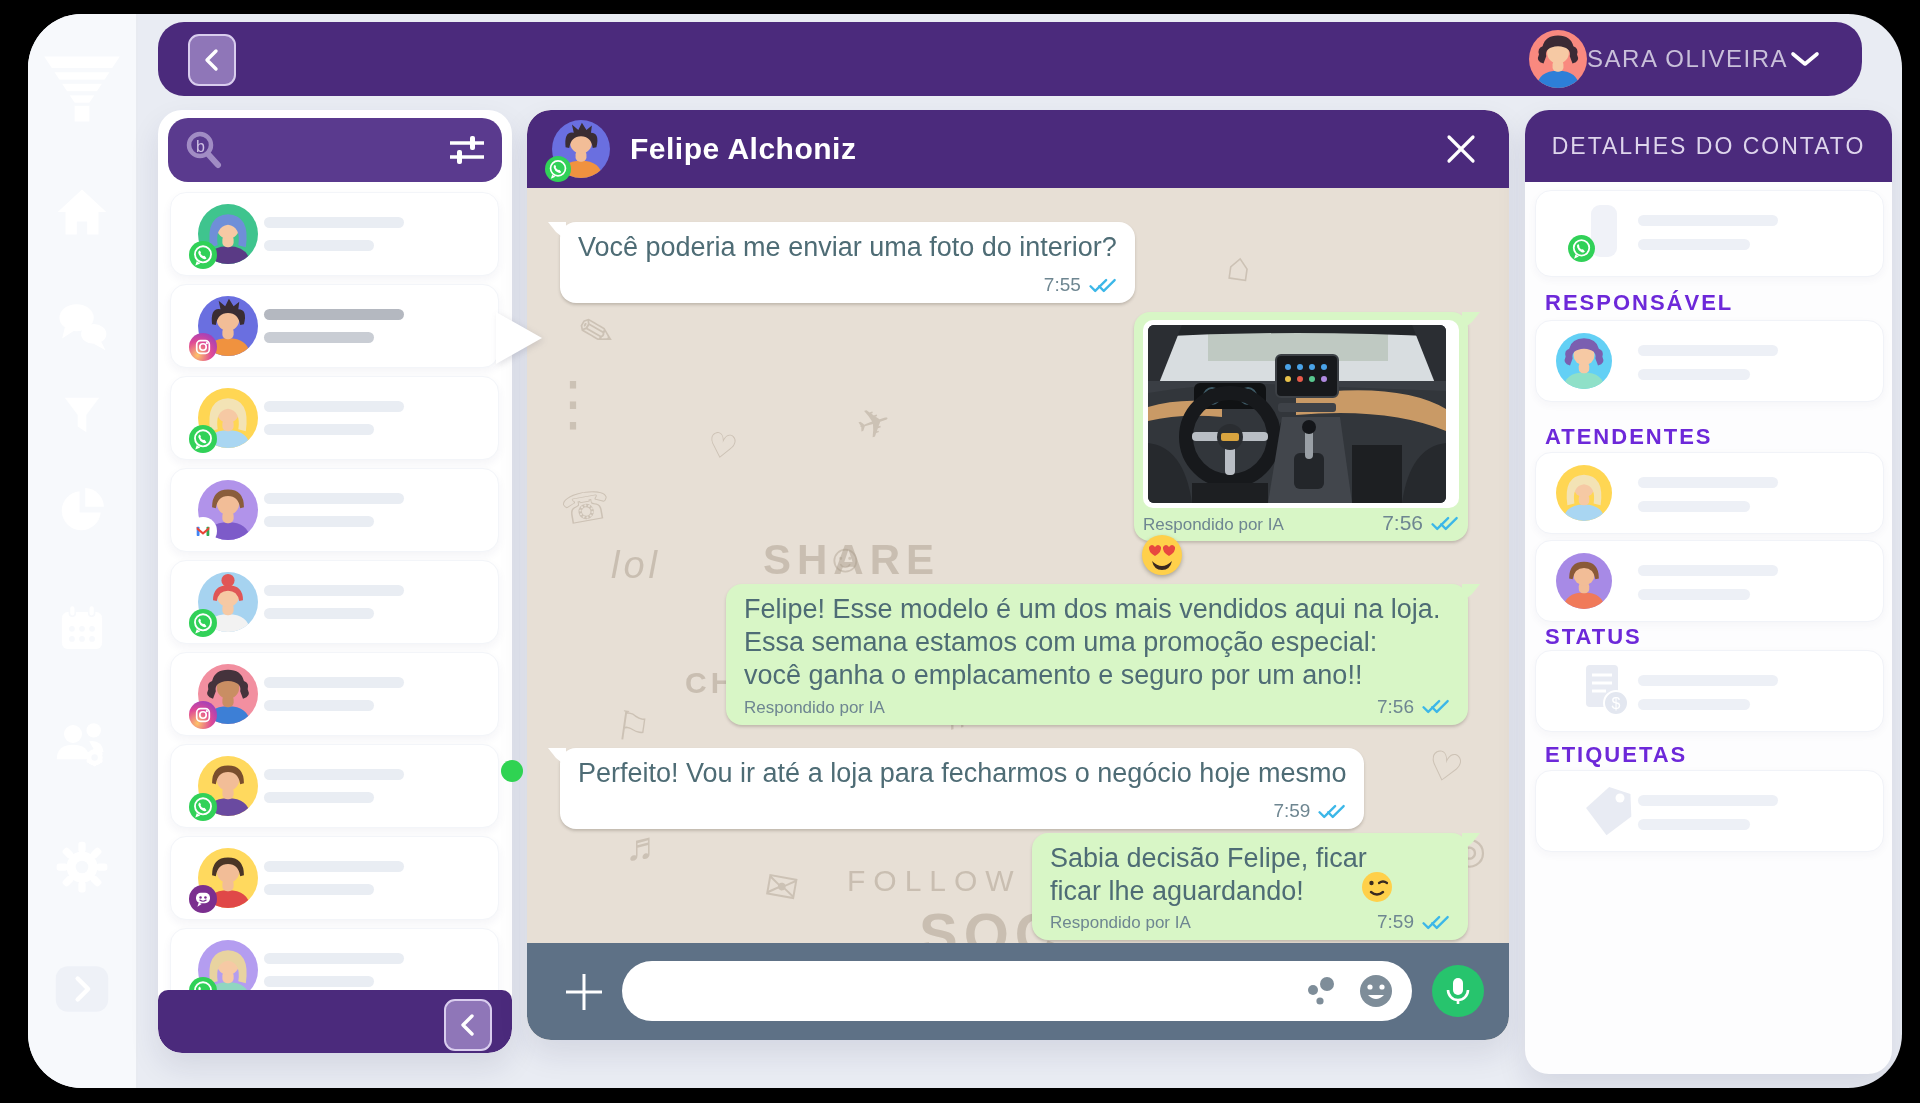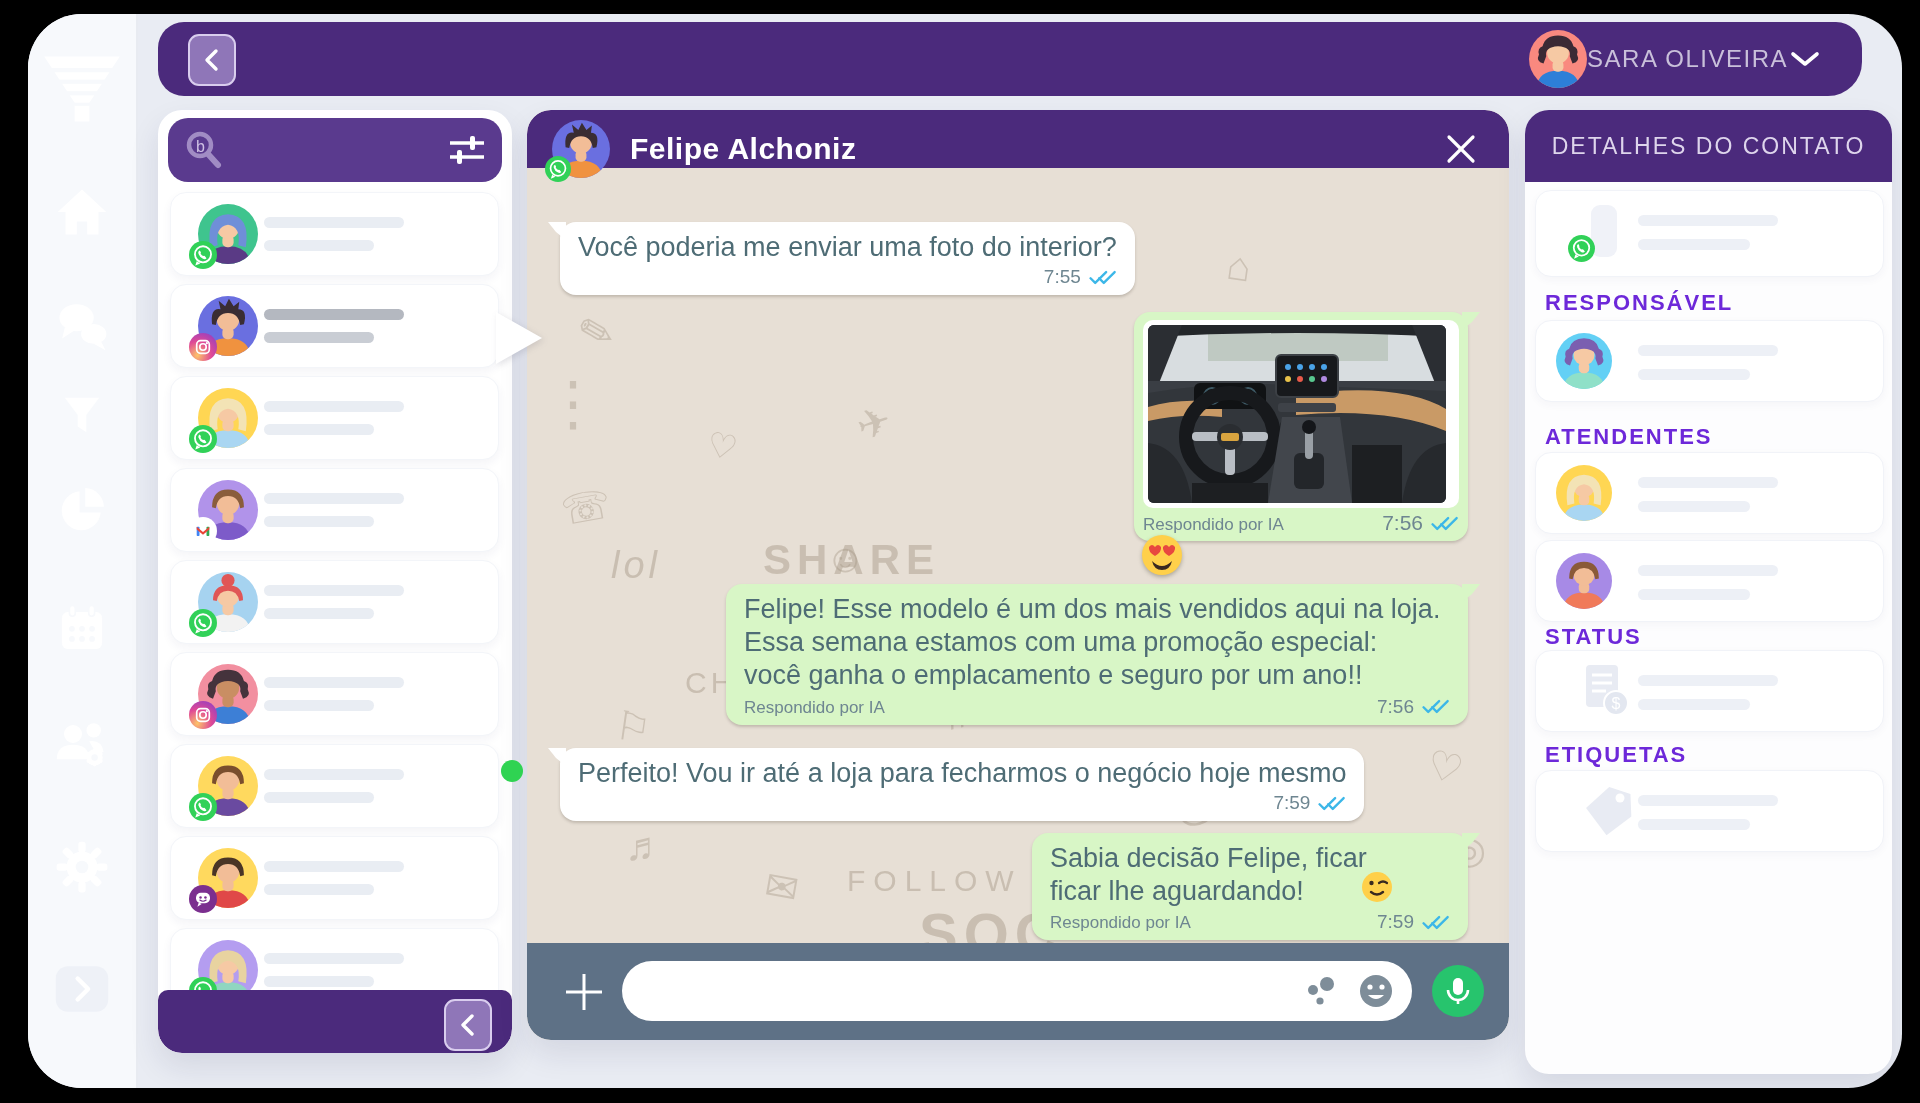--- a/index.html
+++ b/index.html
@@ -37,38 +37,38 @@
   .chat-item.sel .l2{background:#c9cdd4;}
   .chat-item .t{position:absolute;right:18px;bottom:16px;font-size:19px;color:rgba(255,255,255,.95);}
   .sel-arrow{position:absolute;left:468px;top:298px;width:0;height:0;border-top:26px solid transparent;
     border-bottom:26px solid transparent;border-left:46px solid #fff;z-index:7;
     filter:drop-shadow(2px 2px 3px rgba(60,60,90,.15));}
   .green-dot{position:absolute;left:473px;top:746px;width:22px;height:22px;border-radius:50%;background:#2fd352;z-index:7;}
   .list-bottom{position:absolute;left:0;bottom:0;width:354px;height:63px;background:#4b2a7c;border-radius:10px 10px 24px 24px;}
   .list-bottom .sq-btn{right:20px;top:9px;left:auto;}
   
   .chatpanel{left:499px;top:96px;width:982px;height:930px;overflow:hidden;background:#e7dfd5;}
-  .chat-head{position:absolute;left:0;top:0;width:100%;height:58px;background:#4b2a7c;border-radius:24px 24px 0 0;z-index:3;}
+  .chat-head{position:absolute;left:0;top:0;width:100%;height:78px;background:#4b2a7c;border-radius:24px 24px 0 0;z-index:3;}
   .chat-head .av{position:absolute;left:25px;top:10px;}
   .chat-head .badge{position:absolute;left:18px;top:46px;}
   .chat-name{position:absolute;left:103px;top:0;height:78px;display:flex;align-items:center;
     color:#fff;font-size:30px;font-weight:bold;letter-spacing:.5px;}
   .close-x{position:absolute;right:30px;top:21px;cursor:pointer;}
   .wallpaper{position:absolute;left:0;top:78px;width:982px;height:755px;overflow:visible;}
   .doodle{position:absolute;color:rgba(164,150,132,.40);user-select:none;}
   .dword{position:absolute;color:rgba(164,150,132,.45);letter-spacing:4px;user-select:none;white-space:nowrap;margin-top:48px;}
   .bubble{position:absolute;border-radius:16px;padding:9px 18px 7px 18px;box-shadow:0 2px 3px rgba(80,70,60,.25);z-index:2;}
   .bubble.in{background:#fff;}
   .bubble.out{background:#d8f6c6;}
   .bubble.in:before{content:"";position:absolute;left:-12px;top:0;border:8px solid transparent;
     border-top:10px solid #fff;border-right:10px solid #fff;}
   .bubble.out:after{content:"";position:absolute;right:-12px;top:0;border:8px solid transparent;
     border-top:10px solid #d8f6c6;border-left:10px solid #d8f6c6;}
   .msg-text{font-size:27px;color:#4e6c75;white-space:pre-line;line-height:1.23;}
-  .meta{display:flex;align-items:center;justify-content:flex-end;gap:8px;margin-top:2px;}
+  .meta{display:flex;align-items:center;justify-content:flex-end;gap:8px;margin-top:10px;}
   .meta .time{font-size:19px;color:#6e8691;}
   .footrow{display:flex;align-items:flex-end;justify-content:space-between;margin-top:3px;}
   .foot-label{font-size:17px;color:#6e8691;}
   .photo{background:#fff;padding:5px;border-radius:10px;}
   .reaction{position:absolute;left:6px;bottom:-40px;filter:drop-shadow(0 2px 2px rgba(60,60,40,.35));}
   .composer{position:absolute;left:0;bottom:0;width:982px;height:97px;background:#5e7186;border-radius:0 0 24px 24px;z-index:4;}
   .plus-ic{position:absolute;left:36px;top:28px;cursor:pointer;}
   .pill{position:absolute;left:95px;top:18px;width:790px;height:60px;background:#fff;border-radius:30px;}
   .pill input{position:absolute;left:24px;top:8px;width:640px;height:44px;border:none;outline:none;font-size:22px;background:transparent;}
   .pill .dots{position:absolute;right:74px;top:13px;cursor:pointer;}
@@ -576,21 +576,21 @@
           <span class="doodle" style="left: 208px; top: 556px; font-size: 36px; transform: rotate(0deg);">◎</span>
           <span class="doodle" style="left: 418px; top: 500px; font-size: 44px; transform: rotate(-12deg);">#</span>
           <span class="doodle" style="left: 98px; top: 636px; font-size: 40px; transform: rotate(0deg);">♬</span>
           <span class="doodle" style="left: 238px; top: 676px; font-size: 40px; transform: rotate(10deg);">✉</span>
           <span class="doodle" style="left: 548px; top: 646px; font-size: 36px; transform: rotate(0deg);">★</span>
           <span class="doodle" style="left: 648px; top: 596px; font-size: 40px; transform: rotate(-8deg);">@</span>
           <span class="doodle" style="left: 900px; top: 556px; font-size: 40px; transform: rotate(14deg);">♡</span>
           <span class="doodle" style="left: 926px; top: 640px; font-size: 38px; transform: rotate(0deg);">◎</span>
           <span class="dword" style="left: 236px; top: 300px; font-size: 42px; font-weight: bold; letter-spacing: 6px;">SHARE</span>
           <span class="dword" style="left: 84px; top: 308px; font-size: 38px; font-style: italic;">lol</span>
-          <span class="dword" style="left: 158px; top: 430px; font-size: 30px; font-weight: normal;">CH</span>
+          <span class="dword" style="left: 158px; top: 430px; font-size: 30px; font-weight: bold;">CH</span>
           <span class="dword" style="left: 320px; top: 628px; font-size: 30px; letter-spacing: 8px;">FOLLOW</span>
           <span class="dword" style="left: 392px; top: 664px; font-size: 58px; font-weight: bold; letter-spacing: 6px;">SOC</span>
           <span class="dword" style="left: 374px; top: 730px; font-size: 58px; font-weight: bold; letter-spacing: 6px;">MEDIA</span>
         </div>
 
       <div class="bubble in" style="left:33px;top:34px;">
         <div class="msg-text">Você poderia me enviar uma foto do interior?</div>
         <div class="meta">
           <span class="time">7:55</span>
           <span>

